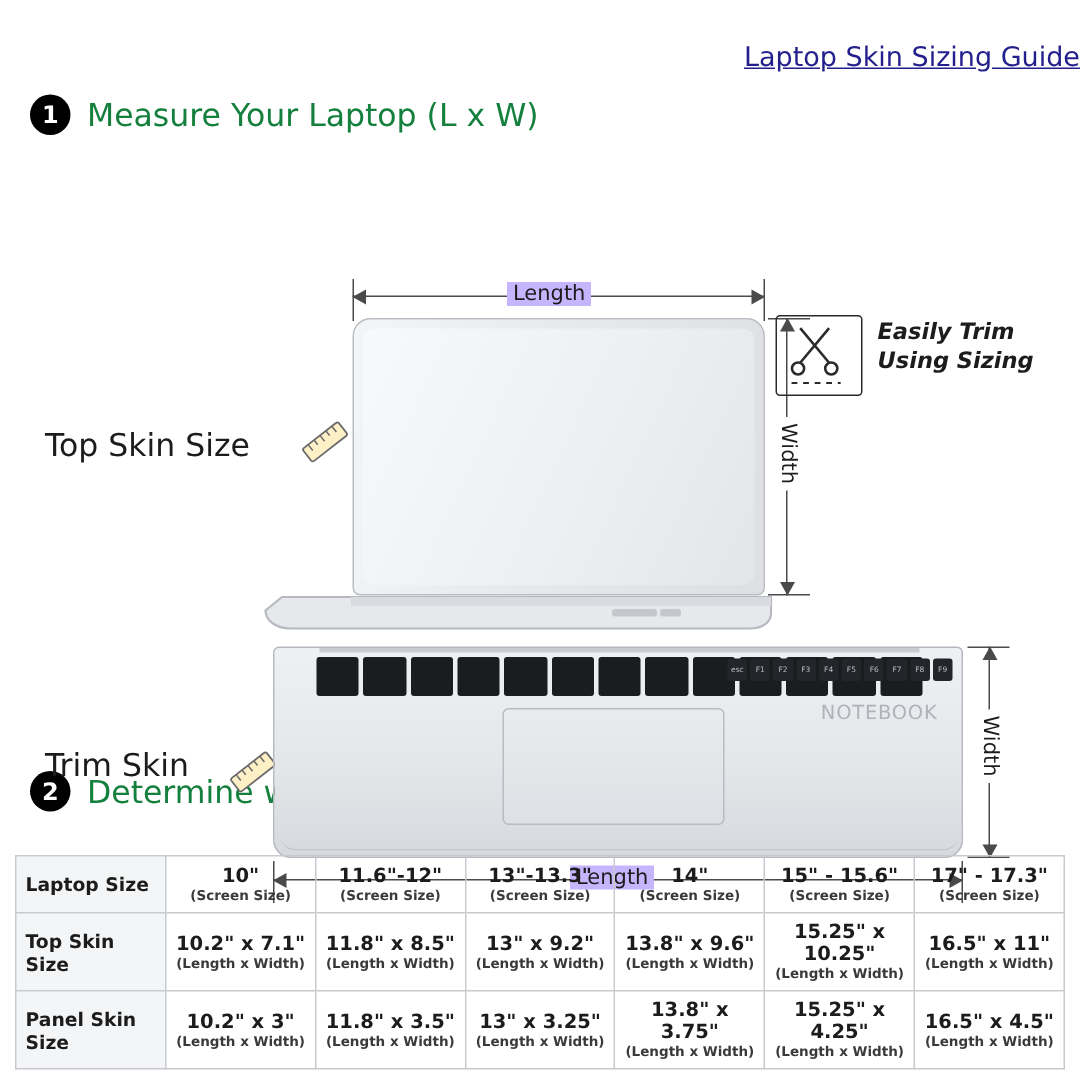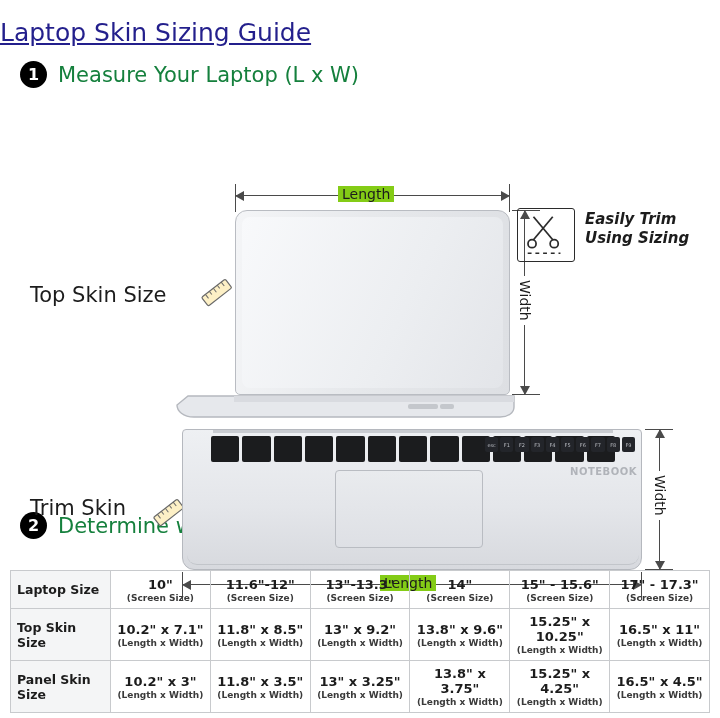--- a/index.html
+++ b/index.html
@@ -9,25 +9,25 @@
     height: 718px;
     background: #ffffff;
     font-family: "DejaVu Sans", sans-serif;
     color: #1c1c1c;
     overflow: hidden;
     position: relative;
   }
 
   
   .title {
-    text-align: left;
-    font-size: 25px;
+    text-align: right;
+    font-size: 18px;
     color: #231f8c;
     text-decoration: underline;
-    padding-top: 18px;
+    padding-top: 28px;
     letter-spacing: 0px;
     font-weight: 400;
   }
 
   
   .step-row {
     display: flex;
     align-items: center;
     gap: 11px;
     padding-left: 20px;
@@ -121,21 +121,21 @@
   }
   .arrow-down {
     border-left: 5px solid transparent;
     border-right: 5px solid transparent;
     border-top: 9px solid #4a4a4a;
   }
   .dim-label {
     position: absolute;
     font-size: 14px;
     color: #1c1c1c;
-    background: #84cc16;
+    background: #c4b5fd;
     padding: 0 4px;
   }
   .dim-label-v {
     position: absolute;
     font-size: 14px;
     color: #1c1c1c;
     background: #fff;
     writing-mode: vertical-rl;
     padding: 4px 0;
   }
@@ -199,25 +199,24 @@
   .trackpad {
     position: absolute;
     left: 152px; top: 40px;
     width: 148px; height: 78px;
     background: linear-gradient(180deg,#e9ebee,#dee0e5);
     border: 1.3px solid #b9bcc2;
     border-radius: 4px;
   }
   .brand {
     position: absolute;
-    right: 4px; top: 36px;
-    font-size: 10px;
+    right: 16px; top: 36px;
+    font-size: 13px;
     color: #b0b3b9;
     letter-spacing: 0.5px;
-    font-weight: bold;
   }
   .panel-lip {
     position: absolute;
     left: 4px; bottom: 4px;
     width: 452px; height: 12px;
     border-bottom: 1.3px solid #c2c5ca;
     border-radius: 0 0 10px 10px;
   }
   .hinge {
     position: absolute;

